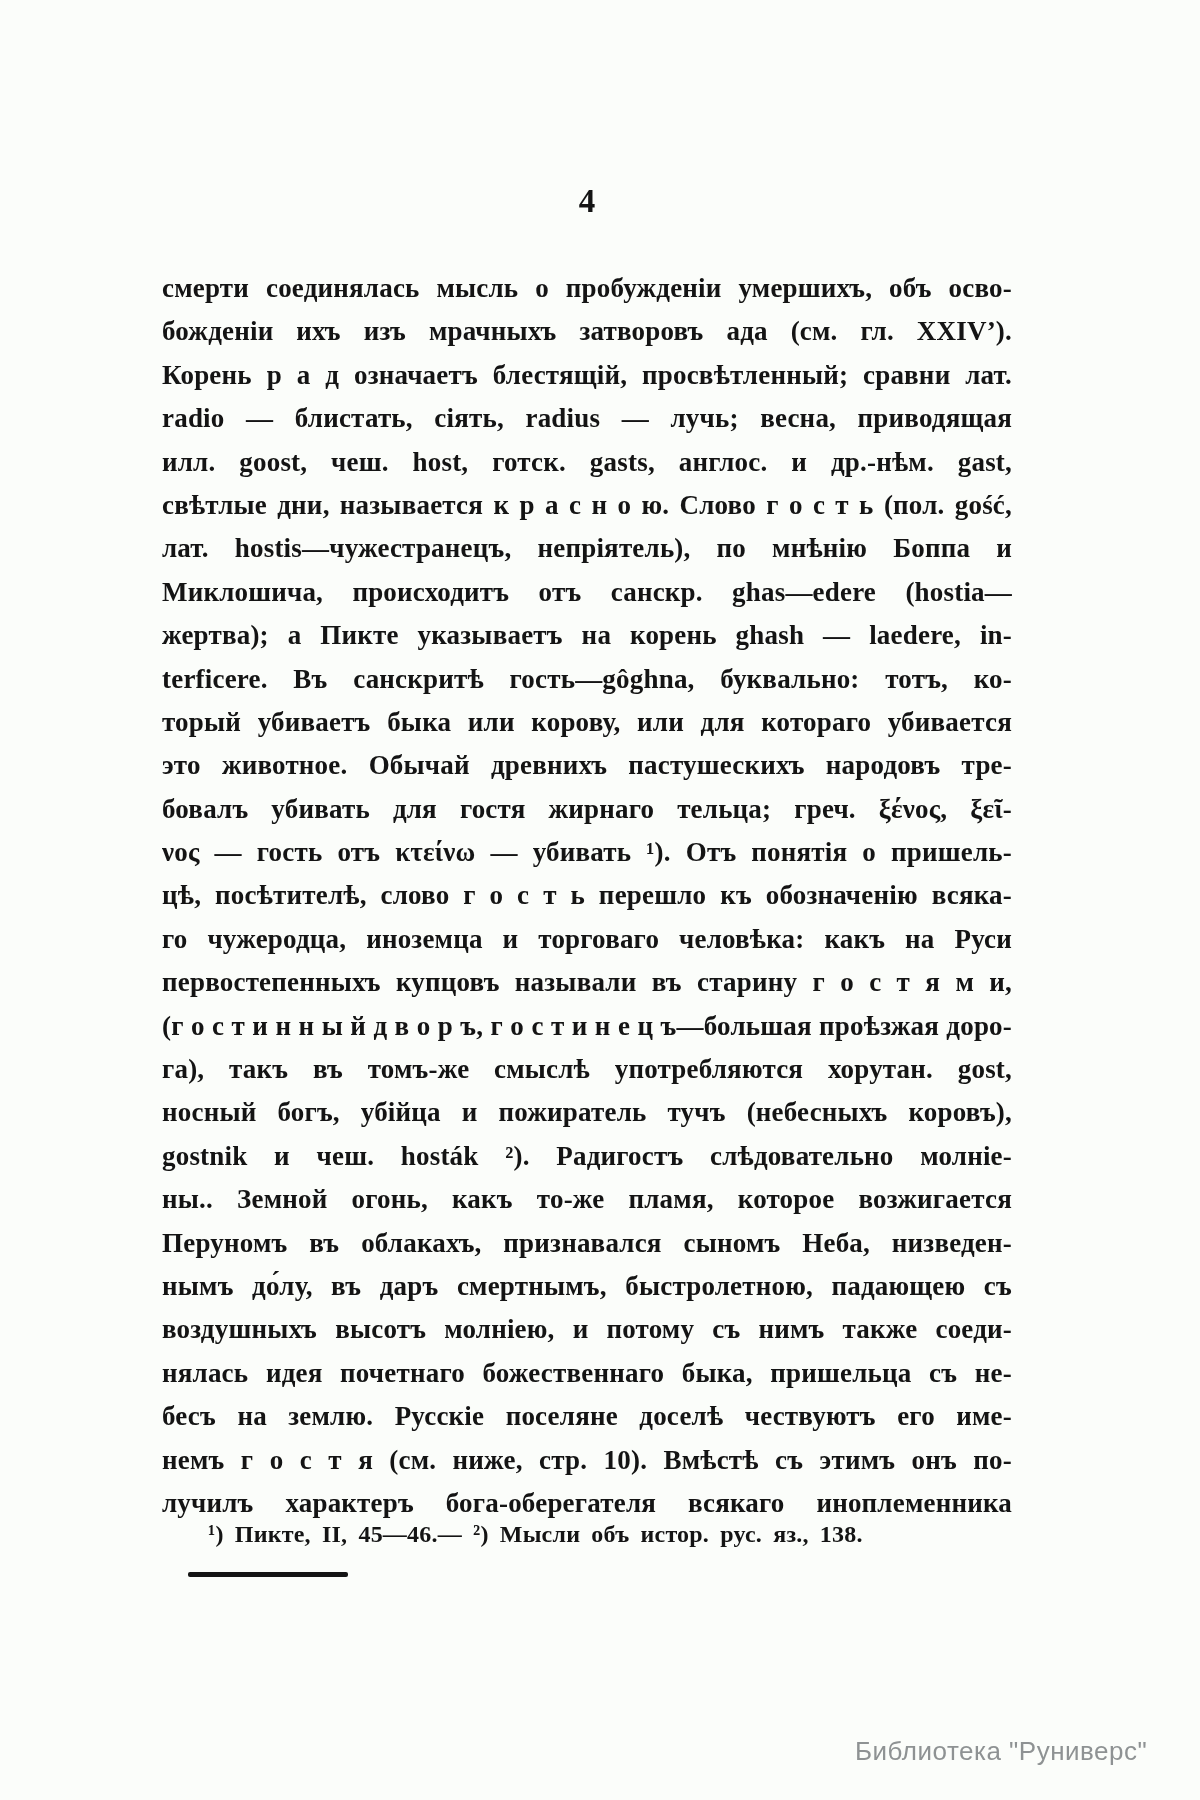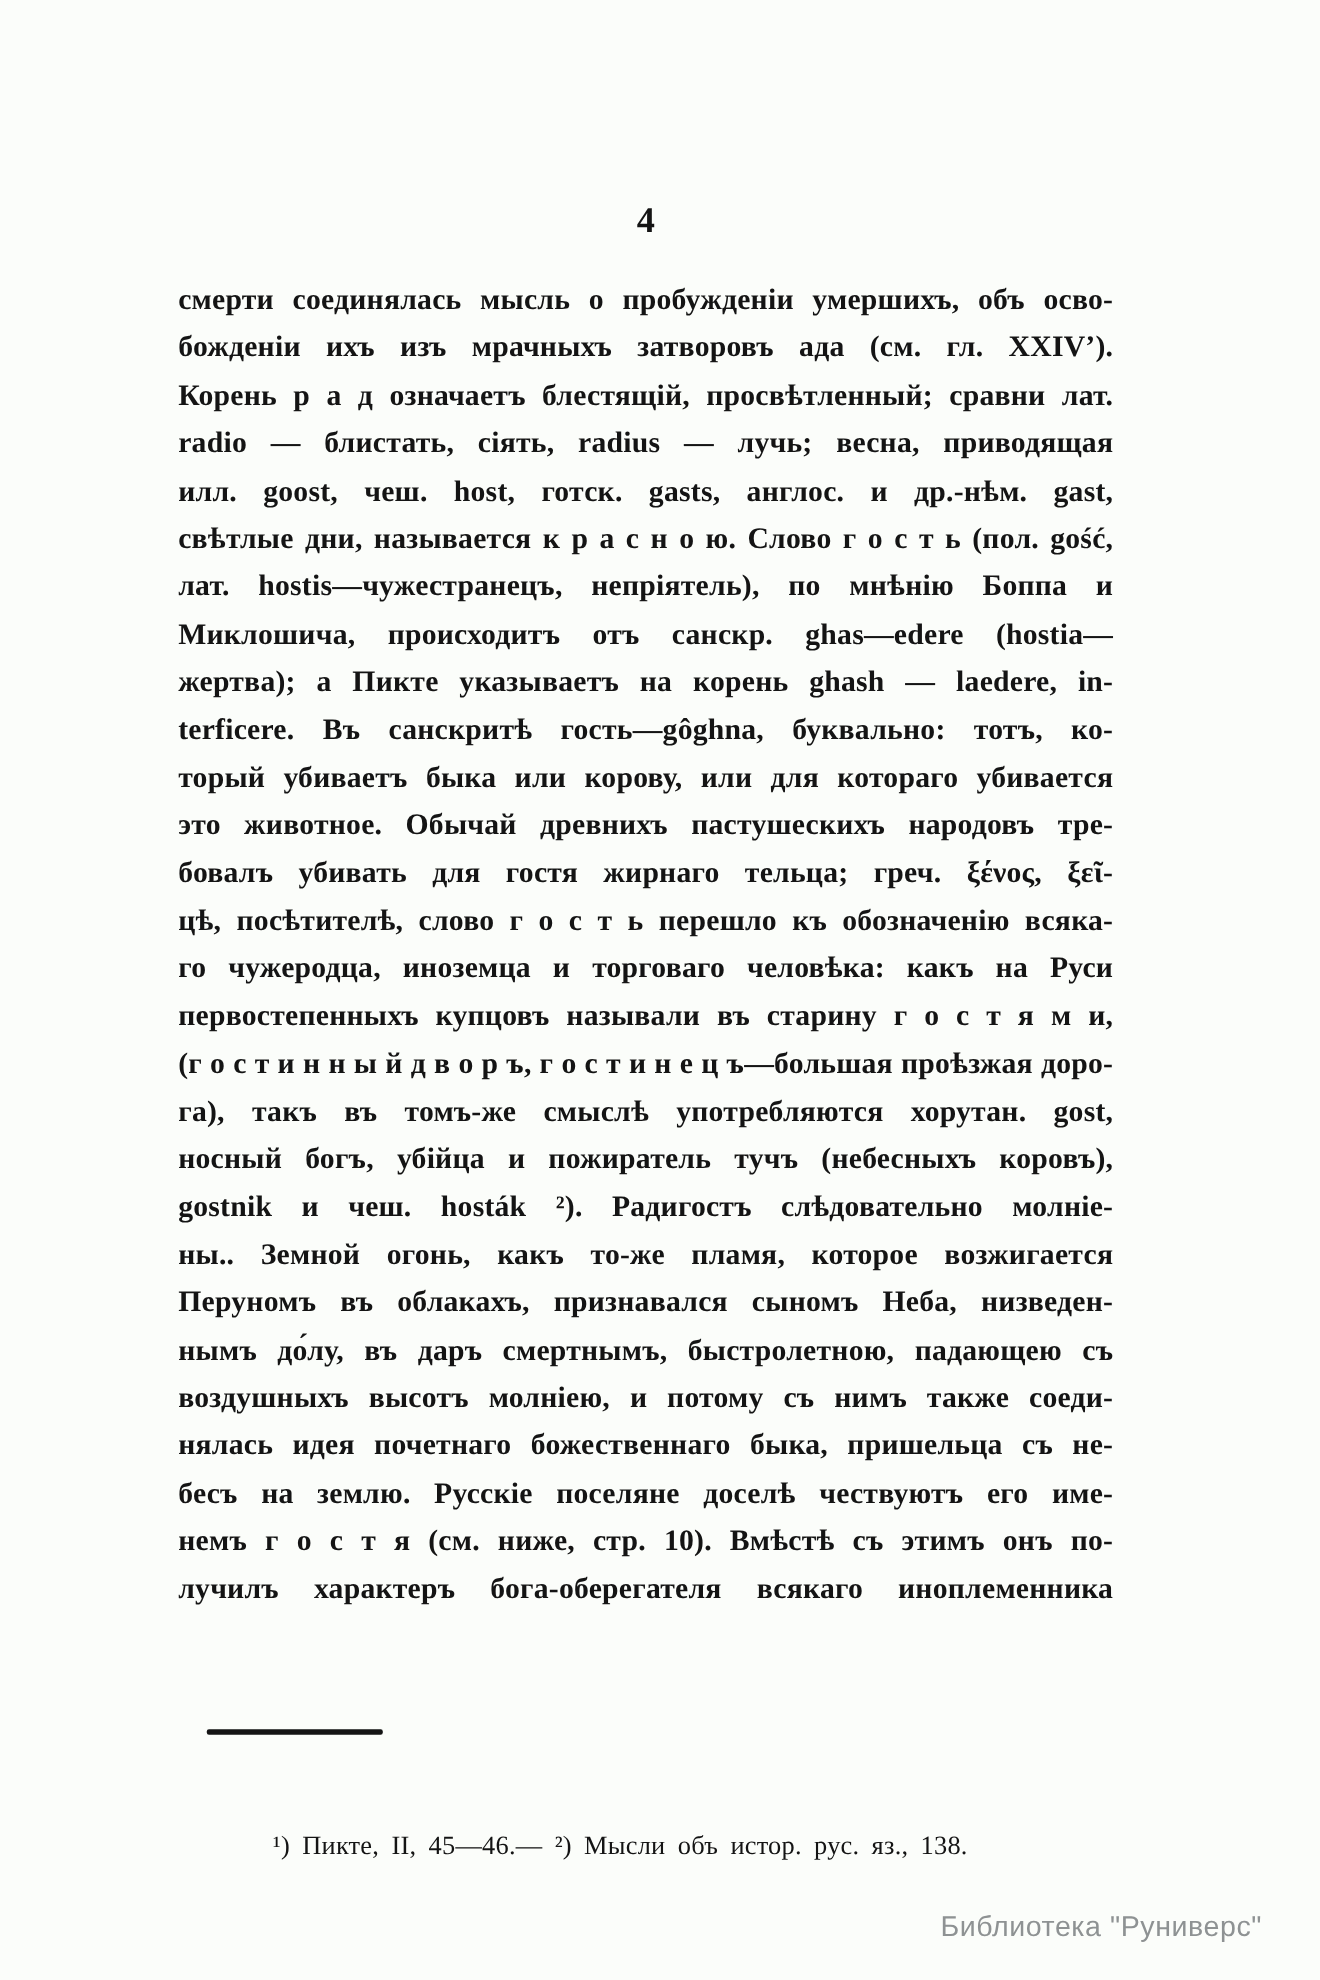--- a/index.html
+++ b/index.html
@@ -18,21 +18,21 @@
   .pagenum{
     position:absolute;
     left:162px;top:183px;width:850px;
     text-align:center;
     font-weight:700;
     font-size:33px;
     color:var(--ink);
   }
   .bodytext{
     position:absolute;
-    left:162px;top:251px;width:850px;
+    left:162px;top:267px;width:850px;
     color:var(--ink);
     font-weight:700;
     font-size:27px;
     line-height:43.4px;
     letter-spacing:0.2px;
   }
   .bodytext .line{
     height:43.4px;
     overflow:hidden;
     text-align:justify;
@@ -40,28 +40,27 @@
   }
   .fnrule{
     position:absolute;
     left:188px;top:1572px;
     width:160px;height:5px;
     background:var(--ink);
     border-radius:2px;
   }
   .footnote{
     position:absolute;
-    left:208px;top:1665px;
+    left:208px;top:1521px;
     width:850px;
     color:var(--ink);
-    font-weight:400;
+    font-weight:700;
     font-size:24px;
     word-spacing:5px;
     letter-spacing:0.2px;
-    margin-left:40px;
   }
   .watermark{
     position:absolute;
     left:855px;top:1736px;
     color:var(--wm);
     font-family:"Liberation Sans","DejaVu Sans",sans-serif;
     font-size:26px;
     letter-spacing:0.5px;
   }
 </style>
@@ -78,20 +77,21 @@
       <div class="line">radio — блистать, сіять, radius — лучь; весна, приводящая</div>
       <div class="line">илл. goost, чеш. host, готск. gasts, англос. и др.-нѣм. gast,</div>
       <div class="line">свѣтлые дни, называется к р а с н о ю. Слово г о с т ь (пол. gość,</div>
       <div class="line">лат. hostis—чужестранецъ, непріятель), по мнѣнію Боппа и</div>
       <div class="line">Миклошича, происходитъ отъ санскр. ghas—edere (hostia—</div>
       <div class="line">жертва); а Пикте указываетъ на корень ghash — laedere, in-</div>
       <div class="line">terficere. Въ санскритѣ гость—gôghna, буквально: тотъ, ко-</div>
       <div class="line">торый убиваетъ быка или корову, или для котораго убивается</div>
       <div class="line">это животное. Обычай древнихъ пастушескихъ народовъ тре-</div>
       <div class="line">бовалъ убивать для гостя жирнаго тельца; греч. ξένος, ξεῖ-</div>
+      <div class="line">νος — гость отъ κτείνω — убивать ¹). Отъ понятія о пришель-</div>
       <div class="line">цѣ, посѣтителѣ, слово г о с т ь перешло къ обозначенію всяка-</div>
       <div class="line">го чужеродца, иноземца и торговаго человѣка: какъ на Руси</div>
       <div class="line">первостепенныхъ купцовъ называли въ старину г о с т я м и,</div>
       <div class="line">(г о с т и н н ы й  д в о р ъ, г о с т и н е ц ъ—большая проѣзжая доро-</div>
       <div class="line">га), такъ въ томъ-же смыслѣ употребляются хорутан. gost,</div>
       <div class="line">носный богъ, убійца и пожиратель тучъ (небесныхъ коровъ),</div>
       <div class="line">gostnik и чеш. hosták ²). Радигостъ слѣдовательно молніе-</div>
       <div class="line">ны.. Земной огонь, какъ то-же пламя, которое возжигается</div>
       <div class="line">Перуномъ въ облакахъ, признавался сыномъ Неба, низведен-</div>
       <div class="line">нымъ до́лу, въ даръ смертнымъ, быстролетною, падающею съ</div>

